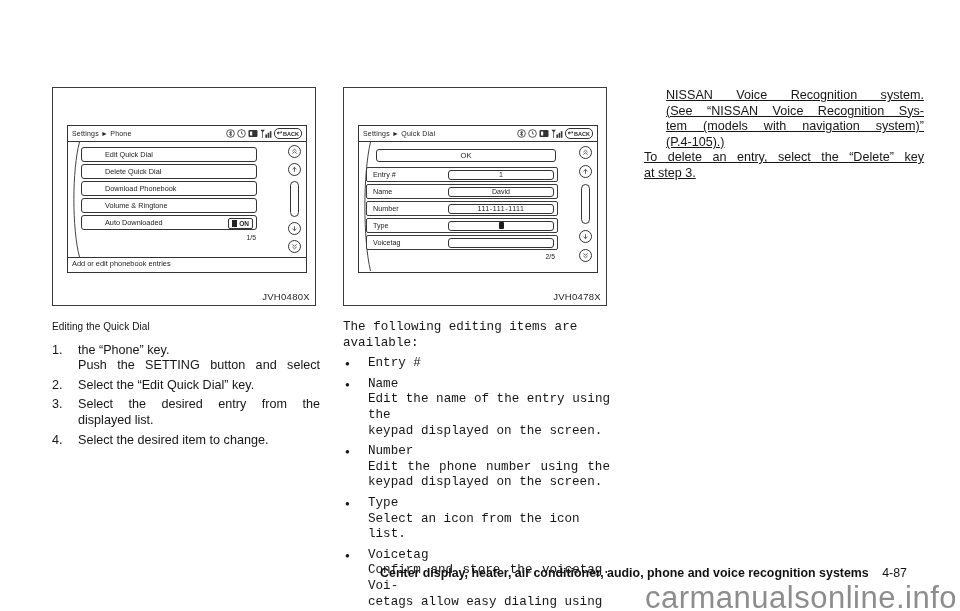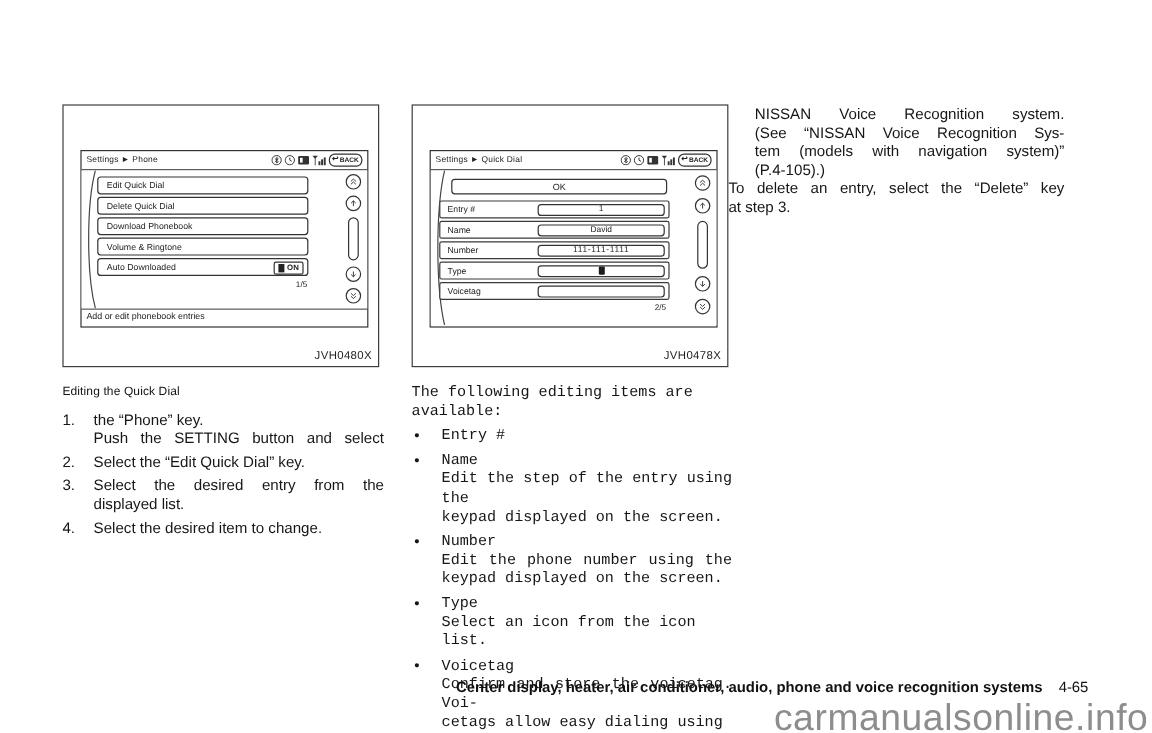--- a/index.html
+++ b/index.html
@@ -23,21 +23,21 @@
   .bka { font-size:6.5px; line-height:1; }
 
   .sbody { position:relative; background:#fff; }
   .b1 { height:115px; }
   .b2 { height:129px; }
   .infobar { height:14px; border-top:1.2px solid #333; font-size:7.4px; line-height:12px; padding-left:4px; color:#222; }
   .curve { position:absolute; left:1px; top:0; width:12px; height:100%; }
 
   
   .mrow { position:absolute; left:13px; width:176px; height:15px; border:1px solid #333; border-radius:3px;
-          font-size:7.3px; color:#222; display:flex; align-items:center; padding-left:7px; background:#fff; }
+          font-size:7.3px; color:#222; display:flex; align-items:center; padding-left:23px; background:#fff; }
   .r0{top:5px} .r1{top:22px} .r2{top:39px} .r3{top:56px} .r4{top:73px}
   .donbtn { position:absolute; right:3px; top:1.5px; height:11px; border:1px solid #333; border-radius:2px;
             display:flex; align-items:center; gap:2px; padding:0 3px; font-size:6.5px; font-weight:bold; background:#fff;}
   .donind { width:5px; height:7px; background:#222; }
   .pgind { position:absolute; right:50px; top:92px; font-size:6.8px; color:#222; }
   .b2 .pgind { right:42px; top:111px; }
 
   
   .scbtn { position:absolute; right:5px; width:13px; height:13px; border:1px solid #333; border-radius:50%;
            display:flex; align-items:center; justify-content:center; background:#fff; }
@@ -53,21 +53,21 @@
   .f0{top:25px} .f1{top:42px} .f2{top:59px} .f3{top:76px} .f4{top:93px}
   .fval { position:absolute; right:3px; top:1.5px; width:106px; height:10.5px; border:1px solid #333; border-radius:3px;
           font-size:7px; display:flex; align-items:center; justify-content:center; background:#fff; }
   .f2 .fval { letter-spacing:.6px; }
   .typeglyph { width:5px; height:7px; background:#1d1d1d; border-radius:1px; }
 
   
   .col { position:absolute; font-size:12.6px; line-height:15.6px; color:#161616; }
   .colleft  { left:52px;  top:319px; width:268px; }
   .colmid   { left:343px; top:320px; width:267px;font-family:Liberation Mono, monospace; }
-  .colright { left:607px; top:88px;  width:280px; }
+  .colright { left:644px; top:88px;  width:280px;text-decoration:underline; }
 
   .tline { text-align:left; }
   .tline.full { text-align:justify; text-align-last:justify; }
 
   .heading { font-size:10px; font-weight:normal; letter-spacing:.1px; color:#121212; margin-bottom:8px; }
   .step { display:flex; margin-bottom:4px; }
   .stepnum { width:26px; flex:none; }
   .steptext { flex:1; }
 
   .intro { margin-bottom:1px; }
@@ -283,21 +283,21 @@
       <span class="bullet">●</span>
       <div class="bbody">
         <div class="blabel">Entry #</div>
       </div>
     </div>
     <div class="bitem">
       <span class="bullet">●</span>
       <div class="bbody">
         <div class="blabel">Name</div>
         <div>
-            <div class="tline full">Edit the step of the entry using the</div>
+            <div class="tline full">Edit the name of the entry using the</div>
             <div class="tline">keypad displayed on the screen.</div>
           </div>
       </div>
     </div>
     <div class="bitem">
       <span class="bullet">●</span>
       <div class="bbody">
         <div class="blabel">Number</div>
         <div>
             <div class="tline full">Edit the phone number using the</div>
@@ -334,18 +334,18 @@
         <div class="tline">(P.4-105).)</div>
       </div>
     <div class="closing">
         <div class="tline full">To delete an entry, select the “Delete” key</div>
         <div class="tline">at step 3.</div>
       </div>
   </section>
 
   <footer class="footer">
     <span class="ftitle">Center display, heater, air conditioner, audio, phone and voice recognition systems</span>
-    <span class="fnum">4-65</span>
+    <span class="fnum">4-87</span>
   </footer>
 
   <div class="watermark">carmanualsonline.info</div>
 
 </div>
 
 </body></html>

